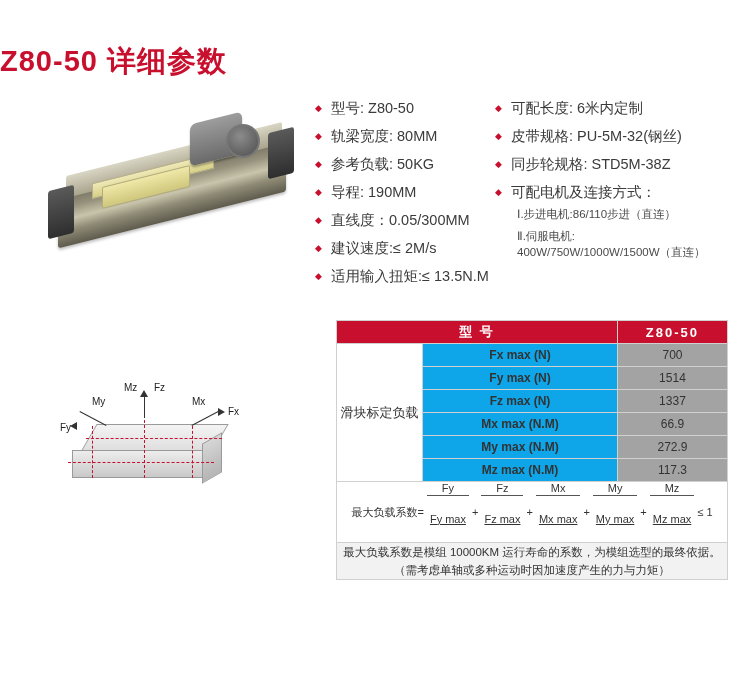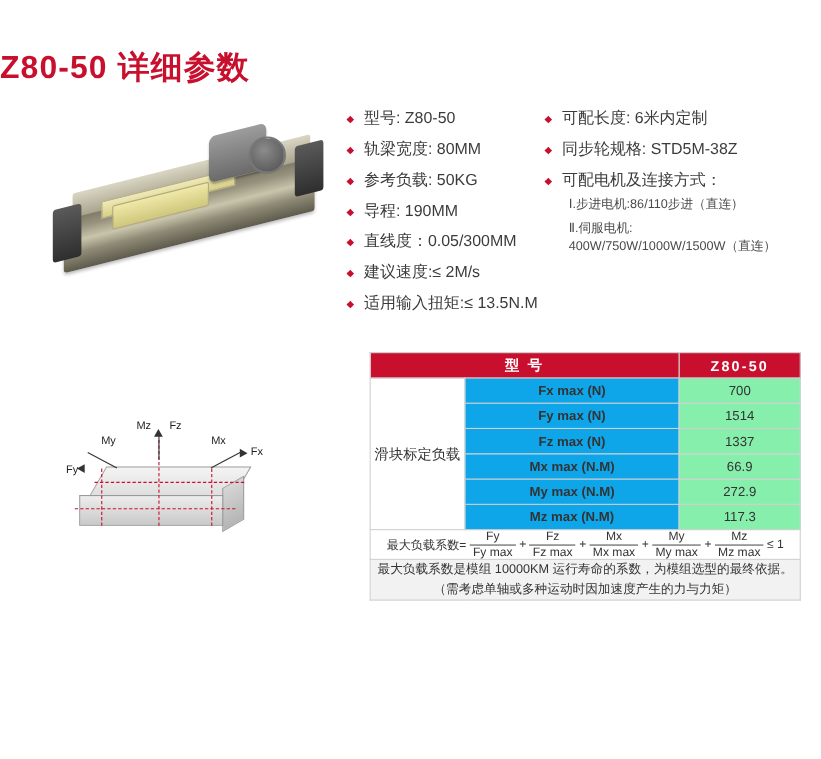--- a/index.html
+++ b/index.html
@@ -292,21 +292,21 @@
     color: #333;
     line-height: 20px;
   }
   .param {
     background: #0ea5e9;
     color: #333;
     font-weight: bold;
     width: 196px;
   }
   .value {
-    background: #86efac;
+    background: #a3a3a3;
     color: #333;
     width: 110px;
   }
   .formula-row td {
     background: #fff;
     padding: 5px 4px;
     font-size: 11.5px;
     text-align: center;
   }
   .formula {
@@ -317,21 +317,21 @@
     font-size: 11px;
   }
   .frac {
     display: inline-flex;
     flex-direction: column;
     align-items: center;
     line-height: 1.15;
     vertical-align: middle;
   }
   .frac .num { padding: 0 3px; }
-  .frac .den { padding: 0 3px; border-top: 1px solid #555; }
+  .frac .den { padding: 17px 3px; border-top: 1px solid #555; text-decoration: underline; }
   .note-row td {
     background: #f2f2f2;
     font-size: 11.5px;
     color: #333;
     text-align: left;
     padding: 7px 10px;
     line-height: 18px;
   }
 </style>
 </head>
@@ -359,20 +359,21 @@
       <div class="bullet">型号: Z80-50</div>
       <div class="bullet">轨梁宽度: 80MM</div>
       <div class="bullet">参考负载: 50KG</div>
       <div class="bullet">导程: 190MM</div>
       <div class="bullet">直线度：0.05/300MM</div>
       <div class="bullet">建议速度:≤ 2M/s</div>
       <div class="bullet">适用输入扭矩:≤ 13.5N.M</div>
     </div>
     <div class="col col-right">
       <div class="bullet">可配长度: 6米内定制</div>
+      <div class="bullet">皮带规格: PU-5M-32(钢丝)</div>
       <div class="bullet">同步轮规格: STD5M-38Z</div>
       <div class="bullet">可配电机及连接方式：</div>
       <div class="sub-note indent">Ⅰ.步进电机:86/110步进（直连）</div>
       <div class="sub-note indent" style="margin-top:6px;">Ⅱ.伺服电机:</div>
       <div class="sub-note indent">400W/750W/1000W/1500W（直连）</div>
     </div>
   </div>
 </div>
 
 <div class="lower">

